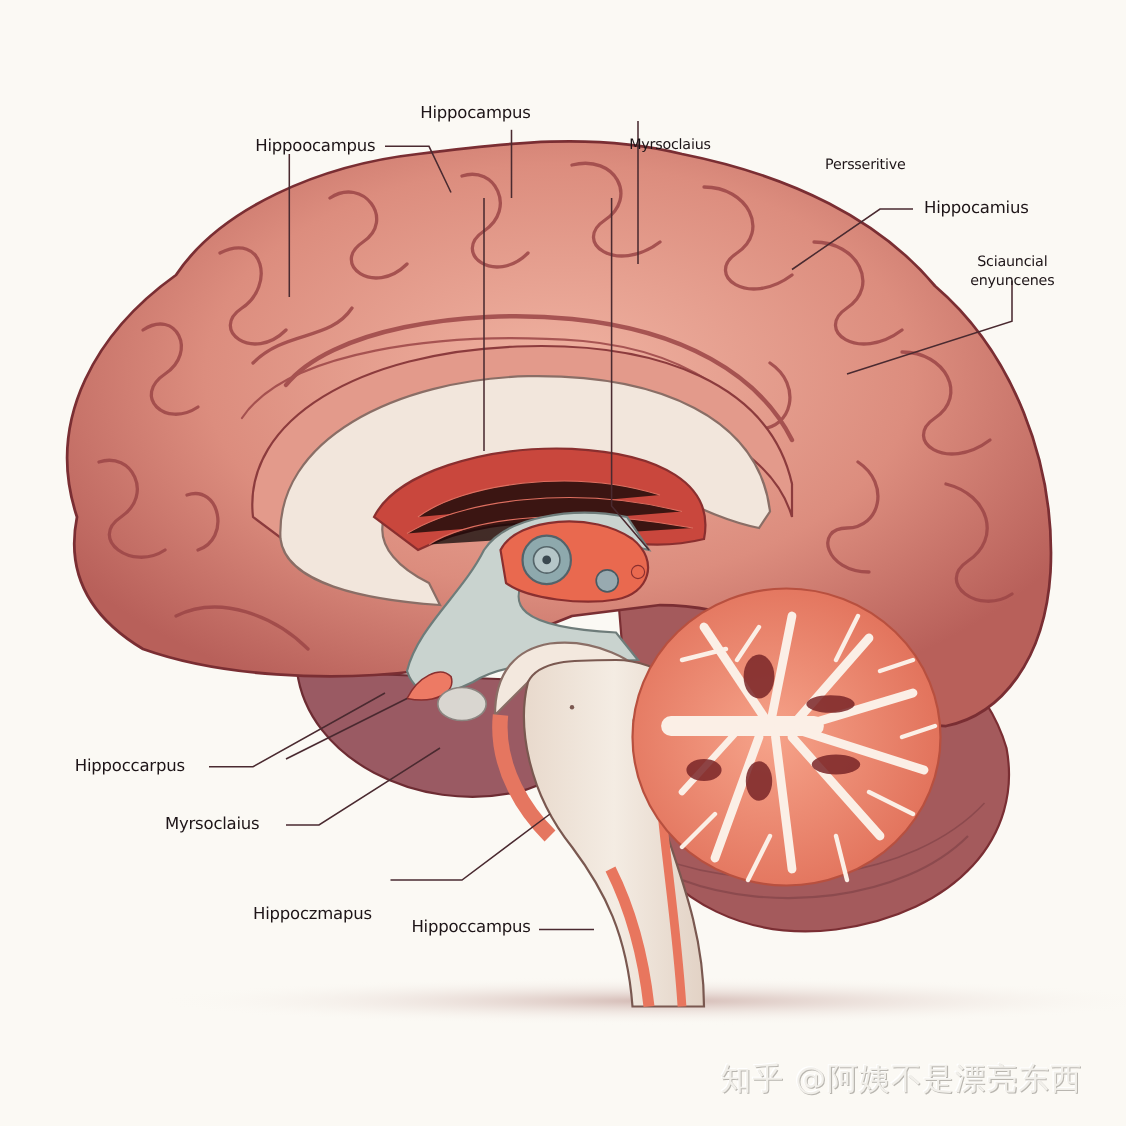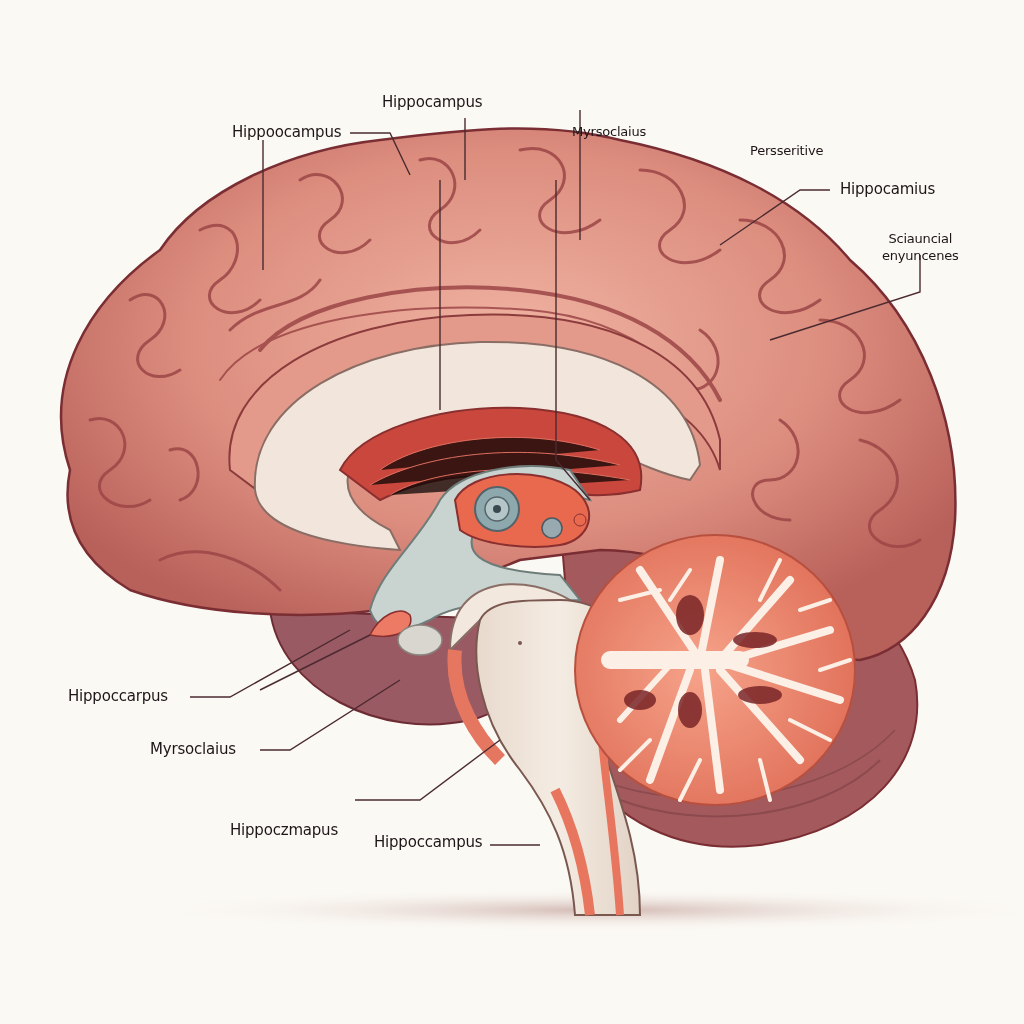--- a/index.html
+++ b/index.html
@@ -180,13 +180,14 @@
   <div class="label" style="left:840px; top:180px;">Hippocamius</div>
   <div class="label small two" style="left:882px; top:230px;">
     <div>Sciauncial</div>
     <div>enyuncenes</div>
   </div>
   <div class="label" style="left:68px; top:687px;">Hippoccarpus</div>
   <div class="label" style="left:150px; top:740px;">Myrsoclaius</div>
   <div class="label" style="left:230px; top:821px;">Hippoczmapus</div>
   <div class="label" style="left:374px; top:833px;">Hippoccampus</div>
 
+  <div class="watermark">知乎 @阿姨不是漂亮东西</div>
 </div>
 
 </body></html>

